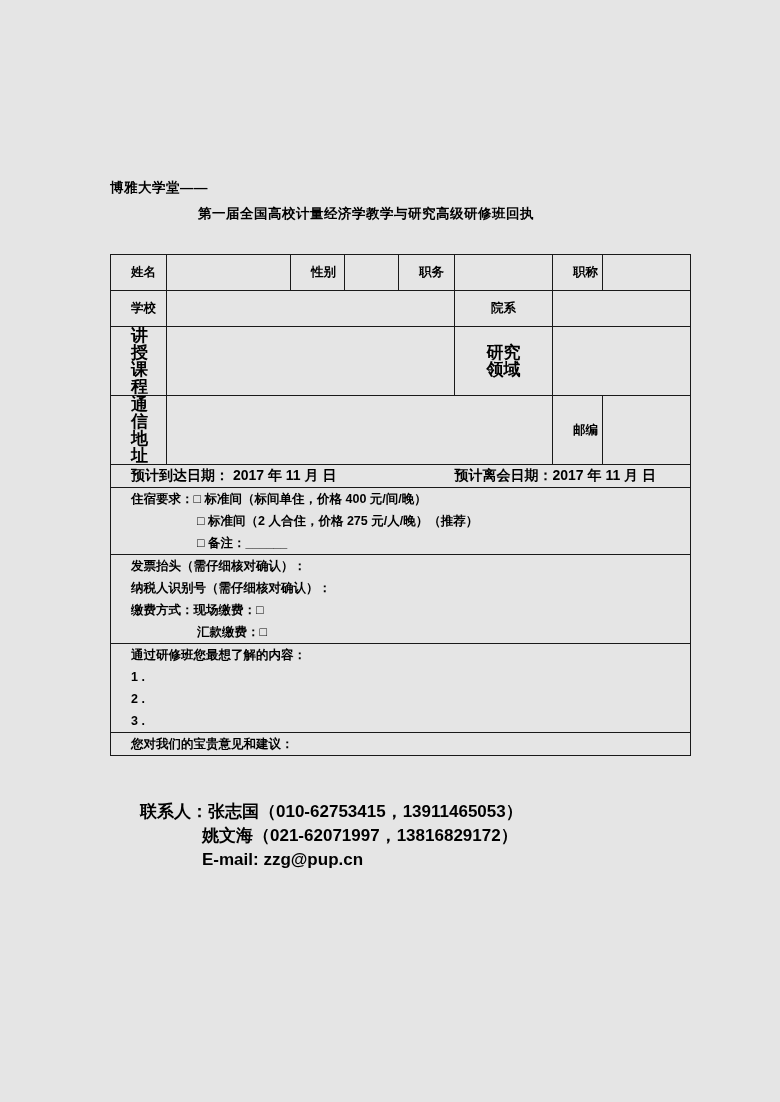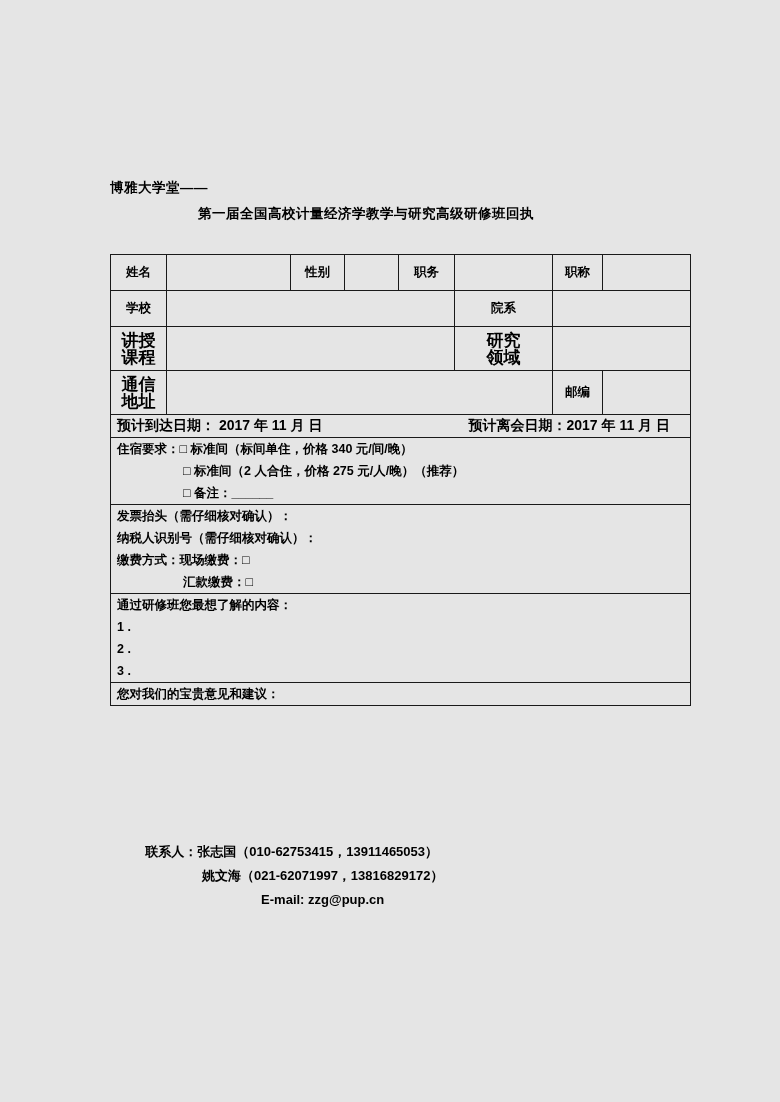--- a/index.html
+++ b/index.html
@@ -41,21 +41,21 @@
 
   table.form {
     margin-top: 30px;
     border-collapse: collapse;
     width: 580px;
     table-layout: fixed;
     font-size: 12.5px;
   }
   table.form td {
     border: 1px solid #1a1a1a;
-    padding: 0 6px;
+    padding: 0 20px;
     vertical-align: middle;
     height: 22px;
   }
   .lbl {
     text-align: center;
     font-weight: bold;
     font-size: 12.5px;
     white-space: nowrap;
   }
   .lbl-two {
@@ -113,25 +113,24 @@
     padding: 8px 8px 8px 8px;
     font-weight: bold;
     height: 70px;
     vertical-align: top;
     font-family: Liberation Mono, monospace;
   }
 
   .contacts {
     position: absolute;
     left: 140px;
-    top: 840px;
-    font-size: 13px;
+    top: 800px;
+    font-size: 17px;
     font-weight: bold;
     line-height: 24px;
-    text-align: center;
   }
   .contacts .row1 { white-space: nowrap; }
   .contacts .rowi { padding-left: 62px; white-space: nowrap; }
   .contacts .label { font-weight: bold; }
 </style>
 </head>
 <body>
 
 <div class="page">
 
@@ -200,21 +199,21 @@
           <div class="dr-inner">
             <span class="date-seg">预计到达日期： 2017 年 11 月          日</span>
             <span class="date-seg">预计离会日期：2017 年 11 月          日</span>
           </div>
         </td>
       </tr>
 
       <tr class="lodging">
         <td colspan="8">
           <span class="l1">
-            <span>住宿要求：</span><span>□ 标准间（标间单住，价格 340 元/间/晚）</span>
+            <span>住宿要求：</span><span>□ 标准间（标间单住，价格 400 元/间/晚）</span>
           </span>
           <span class="indent">□ 标准间（2 人合住，价格 275 元/人/晚）（推荐）</span>
           <span class="indent">□ 备注：______</span>
         </td>
       </tr>
 
       <tr class="invoice">
         <td colspan="8">
           <span>发票抬头（需仔细核对确认）：</span>
           <span>纳税人识别号（需仔细核对确认）：</span>

